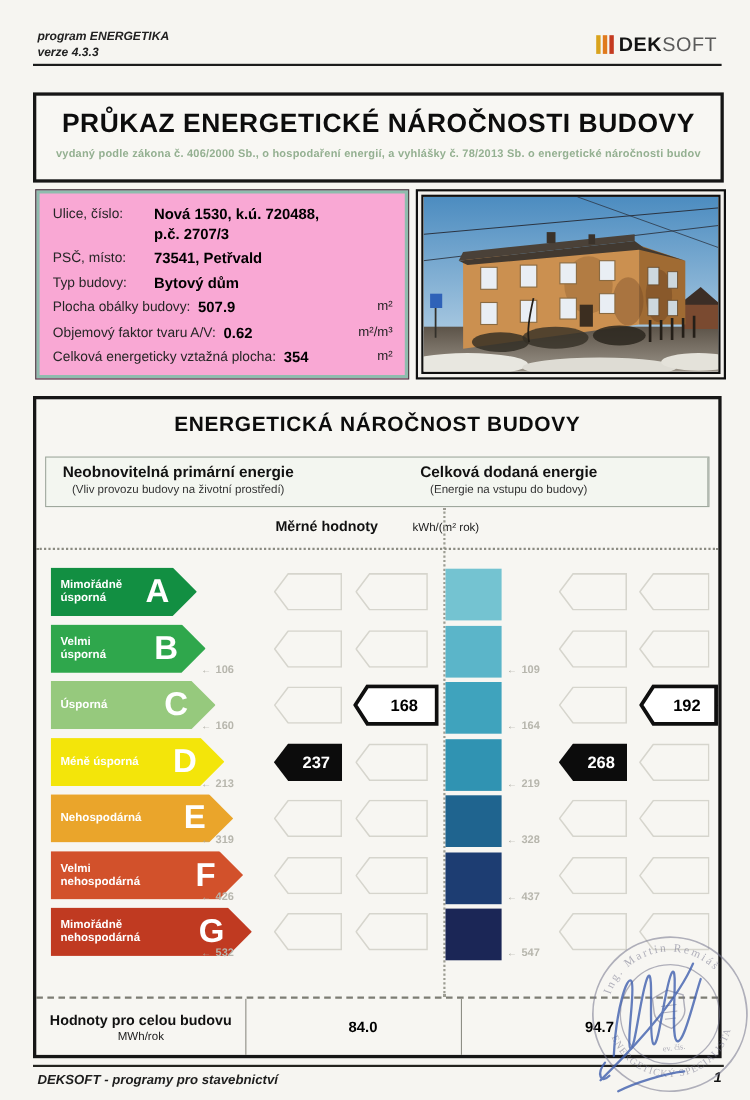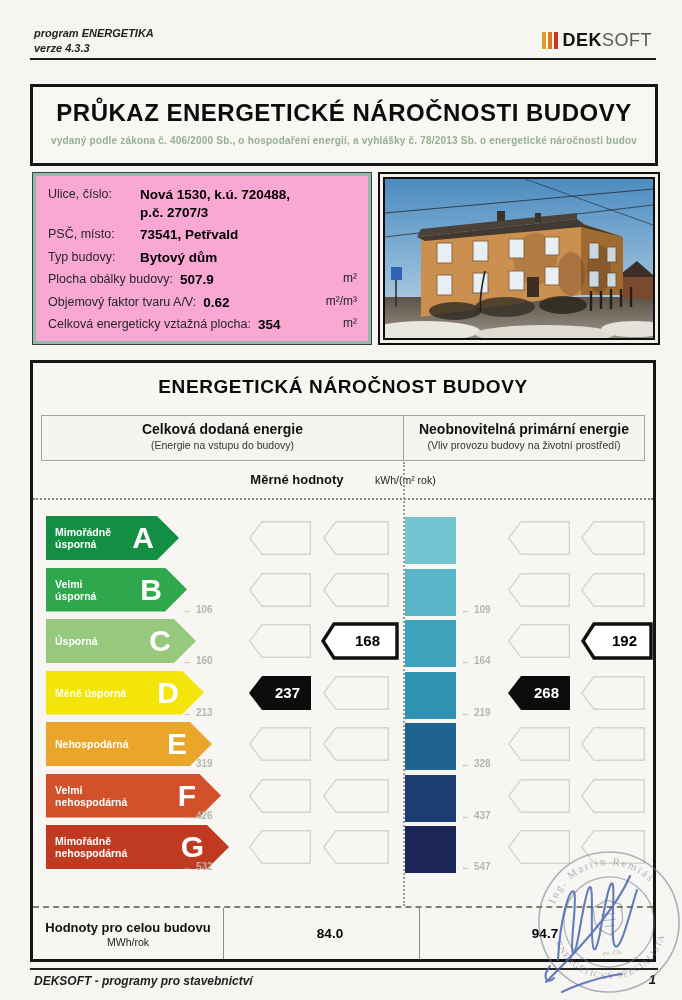--- a/index.html
+++ b/index.html
@@ -218,27 +218,27 @@
         <rect x="6" y="88" width="11" height="13" fill="#2f62b8"></rect>
         <line x1="11" y1="101" x2="11" y2="128" stroke="#33302a" stroke-width="1.6"></line>
       </svg>
     </div>
   </div>
 
   <div class="chart-box">
     <div class="section-title">ENERGETICKÁ NÁROČNOST BUDOVY</div>
 
     <div class="col-headers">
+      <div class="col-h right">
+        <div class="t">Neobnovitelná primární energie</div>
+        <div class="s">(Vliv provozu budovy na životní prostředí)</div>
+      </div>
       <div class="col-h left">
         <div class="t">Celková dodaná energie</div>
         <div class="s">(Energie na vstupu do budovy)</div>
-      </div>
-      <div class="col-h right">
-        <div class="t">Neobnovitelná primární energie</div>
-        <div class="s">(Vliv provozu budovy na životní prostředí)</div>
       </div>
     </div>
 
     <div class="measured">
       <span class="lab">Měrné hodnoty</span>
       <span class="unit">kWh/(m² rok)</span>
     </div>
 
     <div class="v-divider"></div>
     <div class="chart-rows" id="chart-rows">

